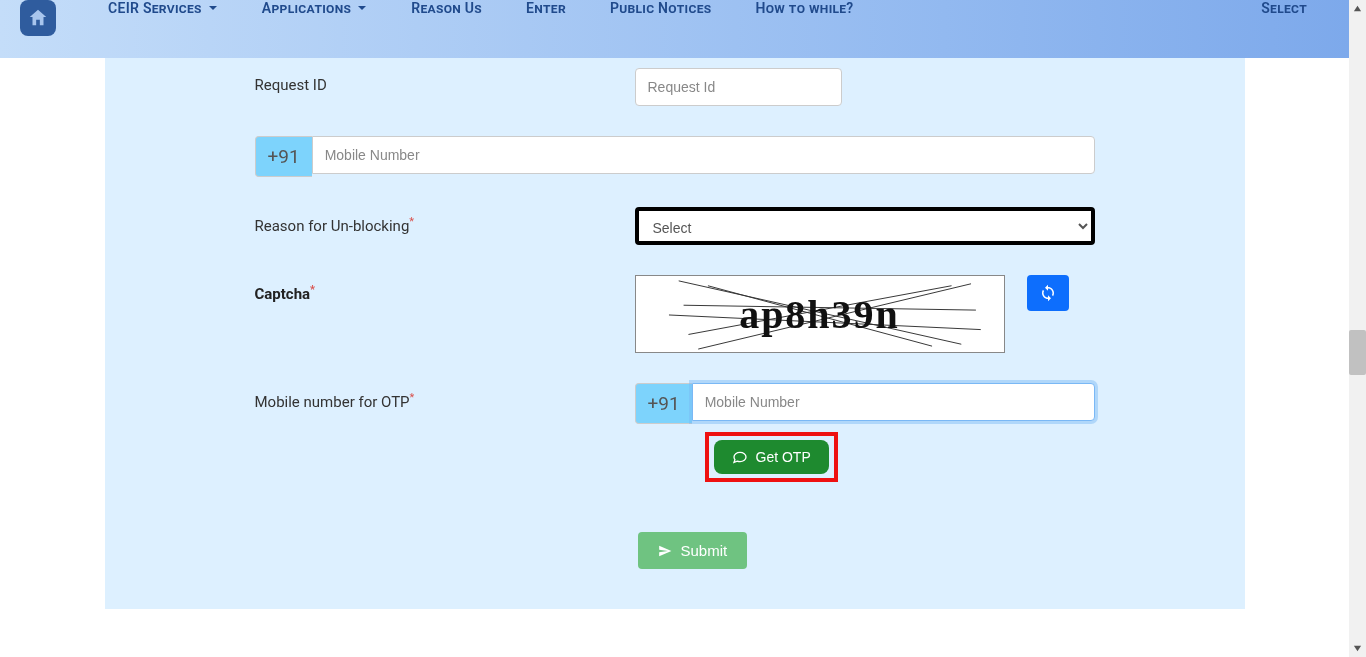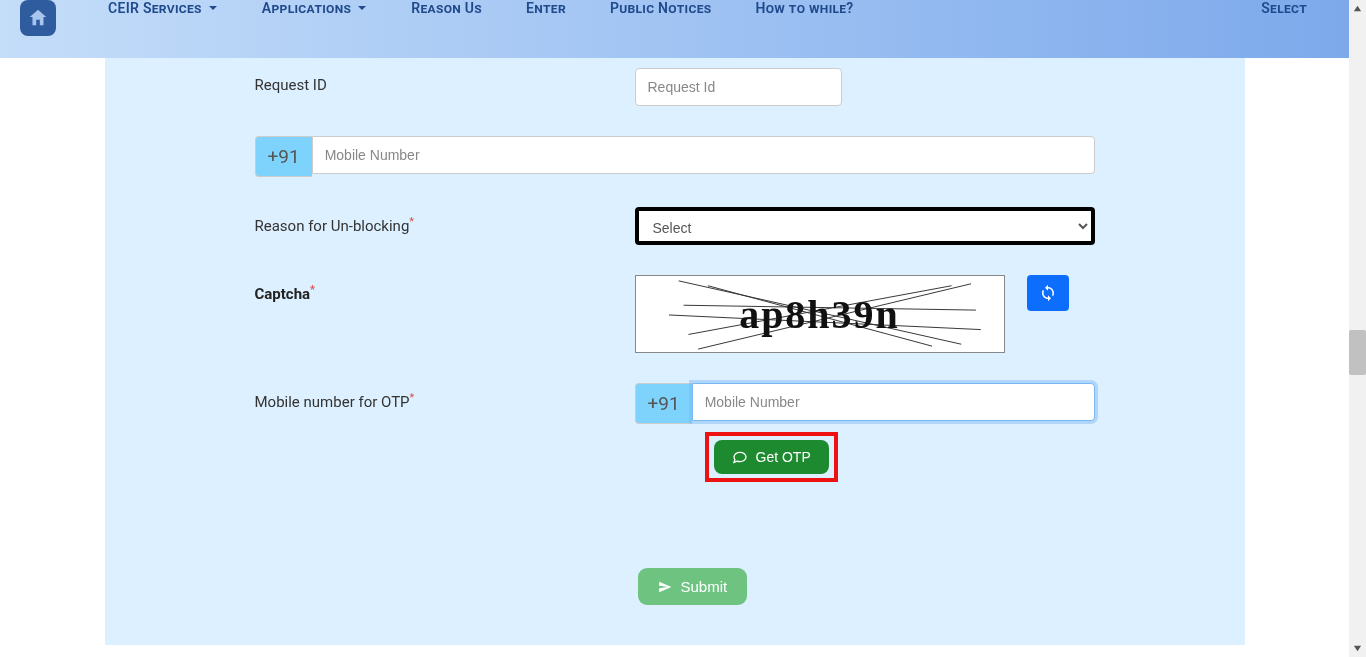--- a/index.html
+++ b/index.html
@@ -78,21 +78,21 @@
 .otp-btn-hl { border: 4px solid #e11; display: inline-block; padding: 4px 5px; }
 .otp-btn {
   background: #1e8a2f; color: #fff; border: none; padding: 9px 18px; font-size: 14px;
   border-radius: 8px; display: inline-flex; align-items: center; gap: 8px; cursor: pointer;
 }
 .otp-btn svg { width: 16px; height: 16px; }
 
 .submit-wrap { margin-top: 50px; }
 .submit-btn {
   background: #6fc381; color: #fff; border: none; padding: 10px 20px; font-size: 15px;
-  border-radius: 9px; display: inline-flex; align-items: center; gap: 8px; cursor: pointer; margin-top: 36px;
+  border-radius: 4px; display: inline-flex; align-items: center; gap: 8px; cursor: pointer;
 }
 .submit-btn svg { width: 14px; height: 14px; fill: #fff; }
 
 .scrollbar { position: fixed; right: 0; top: 0; width: 17px; height: 100%; background: #f1f1f1; }
 .scroll-arrow {
   width: 17px; height: 17px; background: #f1f1f1; display: flex;
   align-items: center; justify-content: center; position: absolute; cursor: pointer;
 }
 .scroll-arrow.up { top: 0; }
 .scroll-arrow.down { bottom: 0; }

